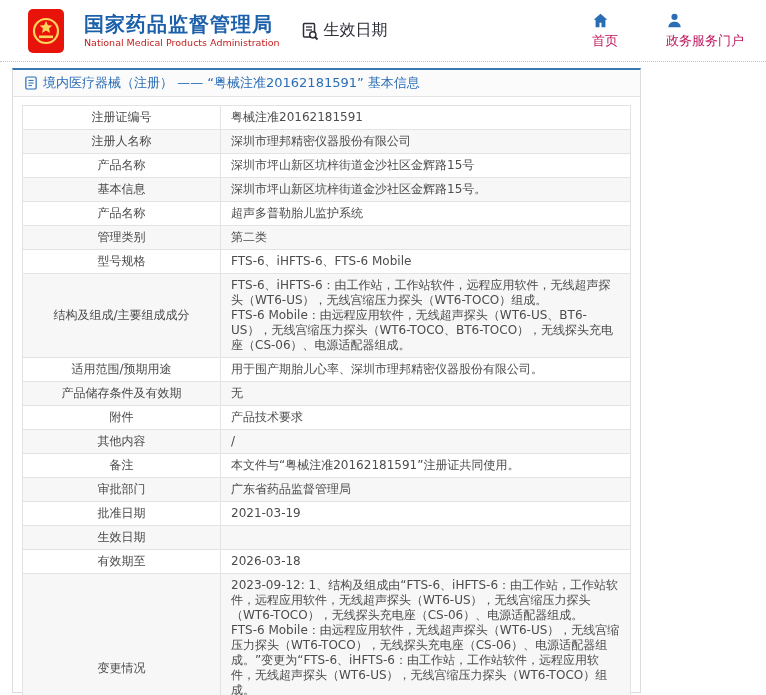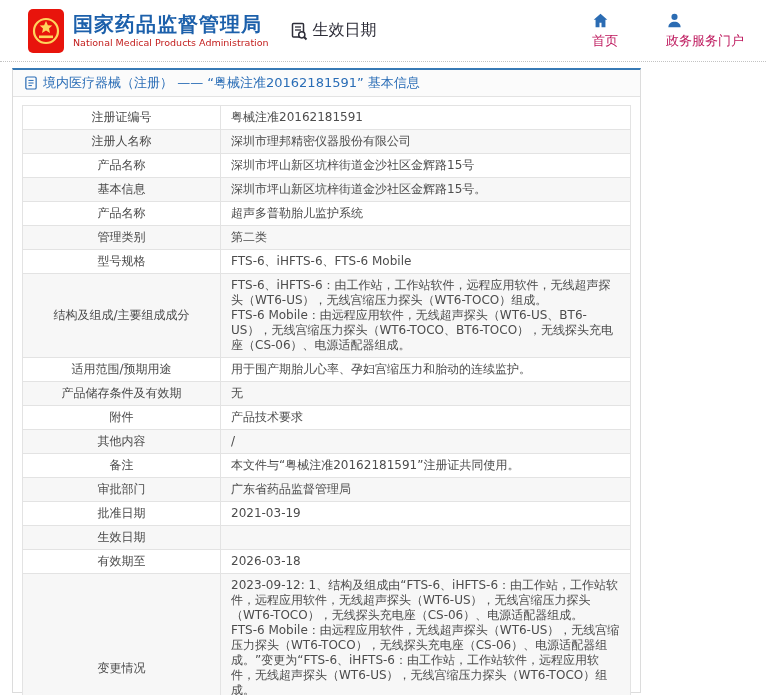--- a/index.html
+++ b/index.html
@@ -3,21 +3,21 @@
 <meta charset="utf-8">
 <style>
   * { margin:0; padding:0; box-sizing:border-box; }
   html,body { width:766px; height:695px; background:#fff; overflow:hidden;
     font-family:"DejaVu Sans","Liberation Sans",sans-serif; color:#4c4c4c; }
 
   
   .header { height:62px; display:flex; align-items:center;
     padding:0 16px 0 28px; border-bottom:1px dotted #c3c3c3; background:#fff; }
   .logo { width:36px; height:44px; flex:0 0 auto; }
-  .org { margin-left:9px; line-height:1.1; }
+  .org { margin-left:20px; line-height:1.1; }
   .org-cn { font-size:20px; font-weight:bold; color:#1c60ab; letter-spacing:1px; }
   .org-en { font-size:9.5px; color:#c3201f; margin-top:3px; }
   .data-query { display:flex; align-items:center; margin-left:20px;
     font-size:16px; color:#2d2d38; cursor:pointer; }
   .data-query svg { margin-right:4px; }
   .spacer { flex:1; }
   .nav { display:flex; gap:30px; margin-right:6px; }
   .nav-item { display:flex; flex-direction:column; align-items:flex-start;
     font-size:13px; color:#be185d; cursor:pointer; min-width:44px; }
   .nav-item svg { margin-bottom:3px; }
@@ -123,21 +123,21 @@
             <td class="label">型号规格</td>
             <td class="value">FTS-6、iHFTS-6、FTS-6 Mobile</td>
           </tr>
           <tr>
             <td class="label">结构及组成/主要组成成分</td>
             <td class="value">FTS-6、iHFTS-6：由工作站，工作站软件，远程应用软件，无线超声探头（WT6-US），无线宫缩压力探头（WT6-TOCO）组成。
 FTS-6 Mobile：由远程应用软件，无线超声探头（WT6-US、BT6-US），无线宫缩压力探头（WT6-TOCO、BT6-TOCO），无线探头充电座（CS-06）、电源适配器组成。</td>
           </tr>
           <tr>
             <td class="label">适用范围/预期用途</td>
-            <td class="value">用于围产期胎儿心率、孕妇宫缩压力和胎动的连续监护。</td>
+            <td class="value">用于围产期胎儿心率、深圳市理邦精密仪器股份有限公司。</td>
           </tr>
           <tr>
             <td class="label">产品储存条件及有效期</td>
             <td class="value">无</td>
           </tr>
           <tr>
             <td class="label">附件</td>
             <td class="value">产品技术要求</td>
           </tr>
           <tr>

